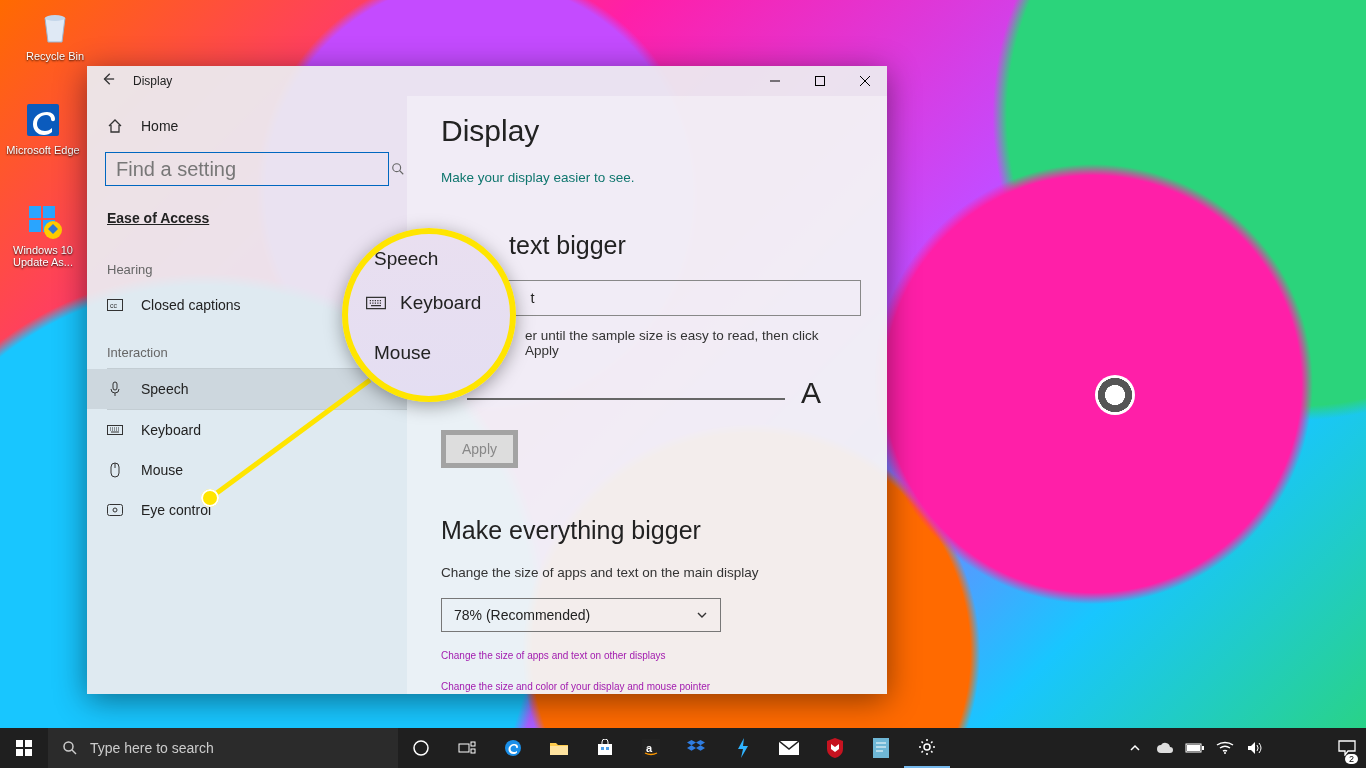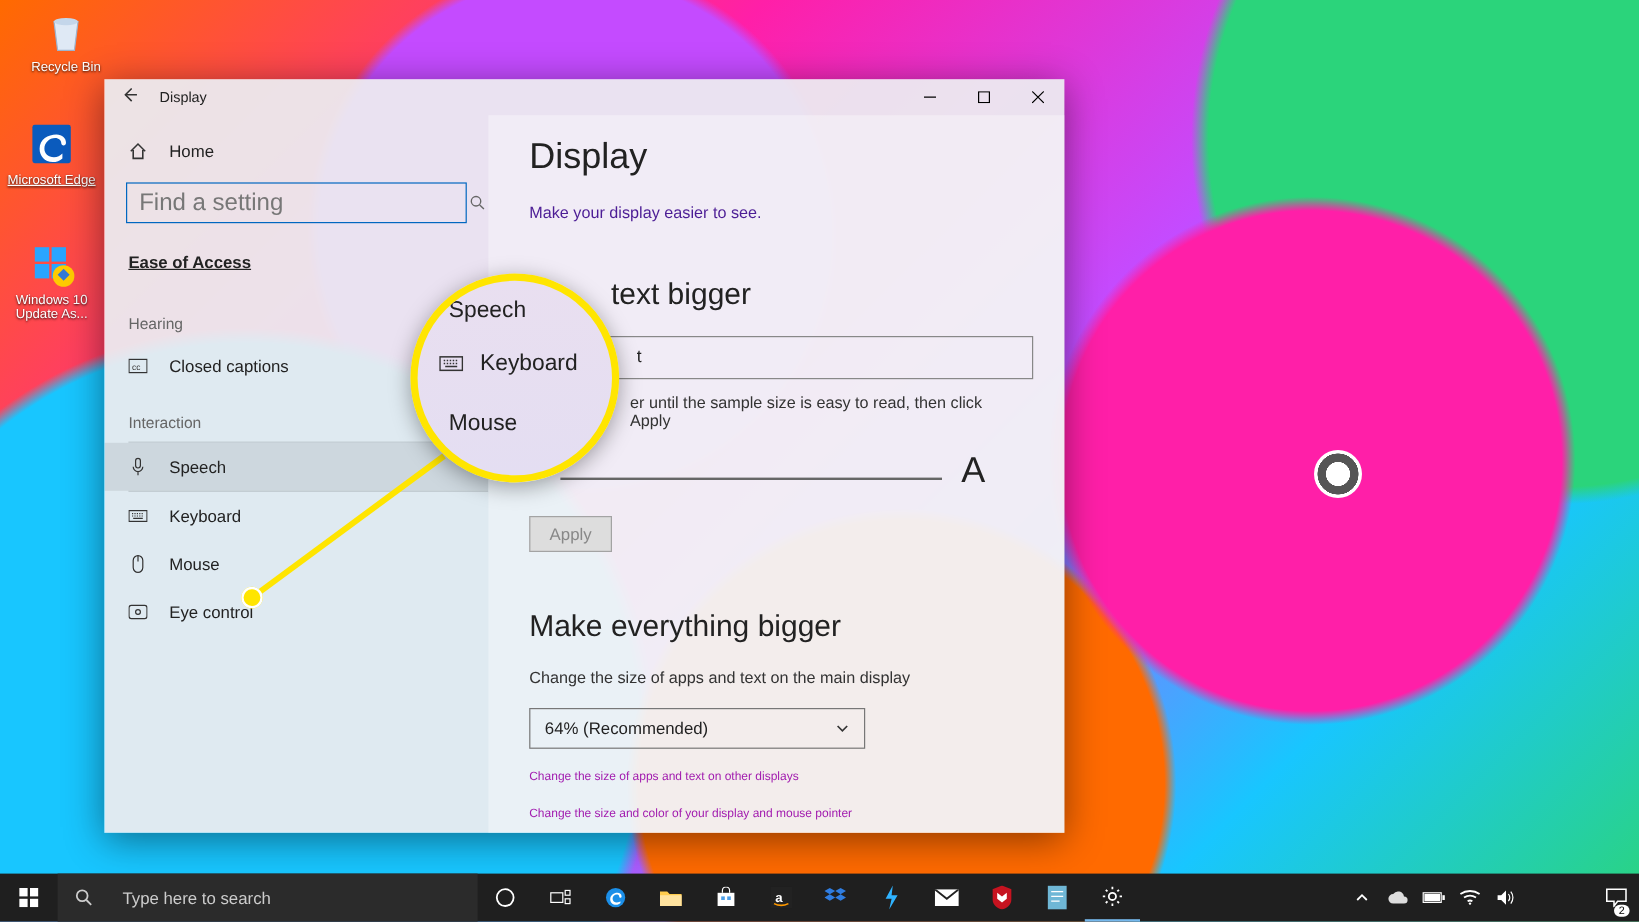--- a/index.html
+++ b/index.html
@@ -19,21 +19,21 @@
 
 .desktop::after{
   content:""; position:absolute; left:1095px; top:375px; width:40px; height:40px;
   border-radius:50%; background:radial-gradient(circle,#fff 0 35%,#555 36% 60%,#fff 61% 100%);
 }
 
 
 .desk-icon { position: absolute; width: 74px; text-align: center; color: #fff; font-size: 11px;
   text-shadow: 0 1px 2px rgba(0,0,0,.9); cursor: default; }
 .desk-icon .glyph { width: 40px; height: 40px; margin: 0 auto 4px; }
-.di1{left:18px; top:6px;}  .di2{left:6px; top:100px;text-decoration:underline;} .di3{left:6px; top:200px;}
+.di1{left:18px; top:6px;}  .di2{left:6px; top:100px;} .di3{left:6px; top:200px;}
 
 
 .settings-window{
   position:absolute; left:87px; top:66px; width:800px; height:628px;
   background: rgba(236,236,240,0.94);
   box-shadow: 0 6px 30px rgba(0,0,0,.45);
 }
 .titlebar{ height:30px; display:flex; align-items:center; }
 .titlebar .left{ display:flex; align-items:center; gap:18px; padding-left:14px; }
 .titlebar .title{ font-size:12px; color:#222; }
@@ -51,48 +51,48 @@
 .searchbox .si{ width:30px; display:flex; align-items:center; justify-content:center; color:#555;}
 .section-title{ padding:6px 20px 16px; font-size:14px; font-weight:600; color:#222;text-decoration:underline;}
 .group-label{ padding:20px 20px 8px; font-size:13px; color:#666;}
 .nav-item{ display:flex; align-items:center; gap:18px; padding:12px 20px; font-size:14px; color:#222; }
 .nav-item.selected{ background:rgba(0,0,0,.08); }
 .nav-item .ic{ width:16px; height:16px; flex:0 0 16px; }
 hr.thin{ border:none; border-top:1px solid rgba(0,0,0,.12); margin:0 0 0 20px;}
 
 .content{ flex:1; padding:18px 34px 0 34px; color:#222; overflow:hidden; background:rgba(255,255,255,0.35);}
 .content h1{ font-weight:400; font-size:30px; margin-bottom:22px;}
-.content .sub{ font-size:13.5px; color:#4c1d95; margin-bottom:46px;}
+.content .sub{ font-size:13.5px; color:#0f766e; margin-bottom:46px;}
 .content h2{ font-weight:400; font-size:25px; margin-bottom:20px;}
 .sample-box{ border:1px solid #888; height:36px; width:420px; display:flex; align-items:center; padding:0 12px; font-size:14.5px; margin-bottom:12px;}
 .slider-row{ display:flex; align-items:flex-end; gap:16px; margin:12px 0 4px; width:380px;}
 .slider-row .aA{font-size:15px;} .slider-row .aB{font-size:30px;}
 .slider-track{ position:relative; flex:1; height:2px; background:#666; margin-bottom:10px;}
-.apply-btn{ margin-top:16px; padding:6px 16px; border:1px solid #a3a3a3; background:#ddd; color:#888; font-size:14px;}
+.apply-btn{ margin-top:16px; padding:6px 16px; border:5px solid #a3a3a3; background:#ddd; color:#888; font-size:14px;}
 .desc{ font-size:13.5px; color:#333; margin:8px 0 18px;}
 .combo{ border:1px solid #777; width:280px; height:34px; display:flex; align-items:center; padding:0 12px; font-size:14px; justify-content:space-between; margin-bottom:18px;}
 .combo svg{width:12px;height:12px;}
 .link{ color:#a21caf; font-size:10px; display:block; margin-bottom:20px; }
 
 
 .callout-line{ position:absolute; pointer-events:none; }
 .callout-dot{ position:absolute; width:18px; height:18px; border-radius:50%; background:#ffe500; box-shadow:0 0 0 2px #fff inset;}
 .magnifier{
   position:absolute; left:342px; top:228px; width:174px; height:174px; border-radius:50%;
   border:6px solid #ffe500; background:linear-gradient(#e9dff0,#e4def2); overflow:hidden;
   box-shadow:0 4px 18px rgba(0,0,0,.35);
 }
 .magnifier .mrow{ display:flex; align-items:center; gap:14px; padding:6px 18px; font-size:19px; color:#222;}
 .magnifier .mrow.top{ padding-top:14px; }
 .magnifier .mrow .ic{width:20px;height:18px;}
 
 
 .taskbar{ position:absolute; left:0; right:0; bottom:0; height:40px; background:#1f1f1f; display:flex; align-items:center; color:#fff;}
 .start{ width:48px; height:40px; display:flex; align-items:center; justify-content:center;}
-.tb-search{ flex:0 0 350px; height:40px; background:#2b2b2b; display:flex; align-items:center; gap:24px; padding:0 14px; font-size:14px; color:#ccc;}
+.tb-search{ flex:0 0 350px; height:40px; background:#2b2b2b; display:flex; align-items:center; gap:12px; padding:0 14px; font-size:14px; color:#ccc;}
 .tb-icons{ display:flex; align-items:center; }
 .tb-icons .tbi{ width:46px; height:40px; display:flex; align-items:center; justify-content:center;}
 .tray{ margin-left:auto; display:flex; align-items:center; gap:4px; padding-right:6px;}
 .tray .tbi{ width:26px; height:40px; display:flex; align-items:center; justify-content:center;}
 .tray .badge{ position:relative; }
 .tray .badge::after{ content:attr(data-badge); position:absolute; right:2px; bottom:4px; background:#fff; color:#000; font-size:9px; border-radius:8px; padding:0 4px;}
 </style>
 </head>
 <body>
 
@@ -232,21 +232,21 @@
       <div class="slider-row">
         <span class="aA" style="visibility:hidden">A</span>
         <div class="slider-track"></div>
         <span class="aB">A</span>
       </div>
       <button class="apply-btn">Apply</button>
 
       <h2 style="margin-top:48px">Make everything bigger</h2>
       <div class="desc">Change the size of apps and text on the main display</div>
       <div class="combo">
-        <span>64% (Recommended)</span>
+        <span>78% (Recommended)</span>
         <svg viewBox="0 0 12 12">
             <path d="M2 4l4 4 4-4" stroke="#333" fill="none" stroke-width="1.4"></path>
           </svg>
       </div>
       <a class="link">Change the size of apps and text on other displays</a>
       <a class="link">Change the size and color of your display and mouse pointer</a>
     </div>
   </div>
 </div>
 

